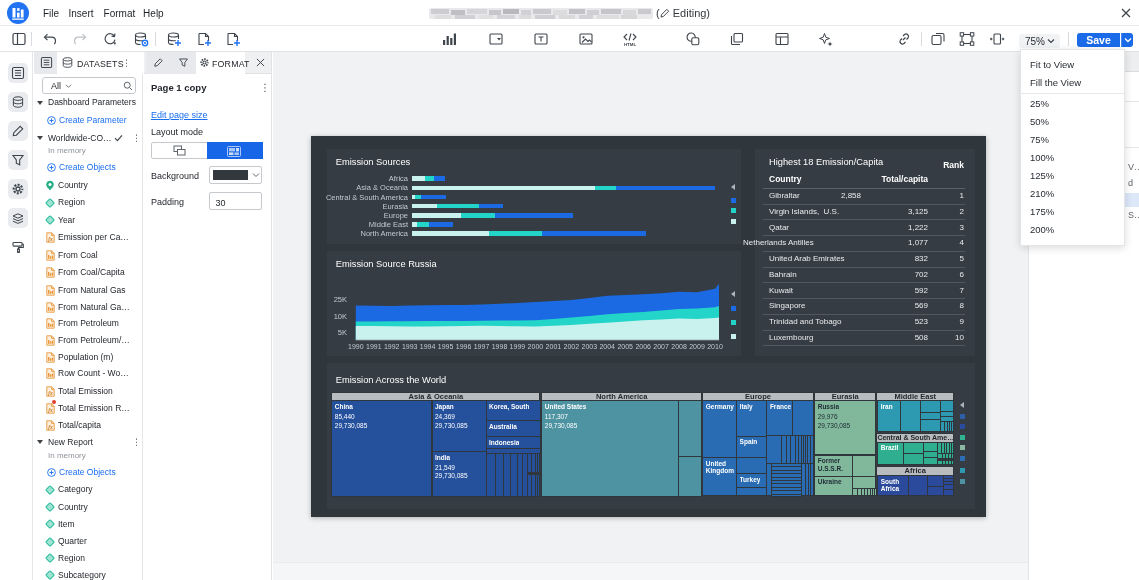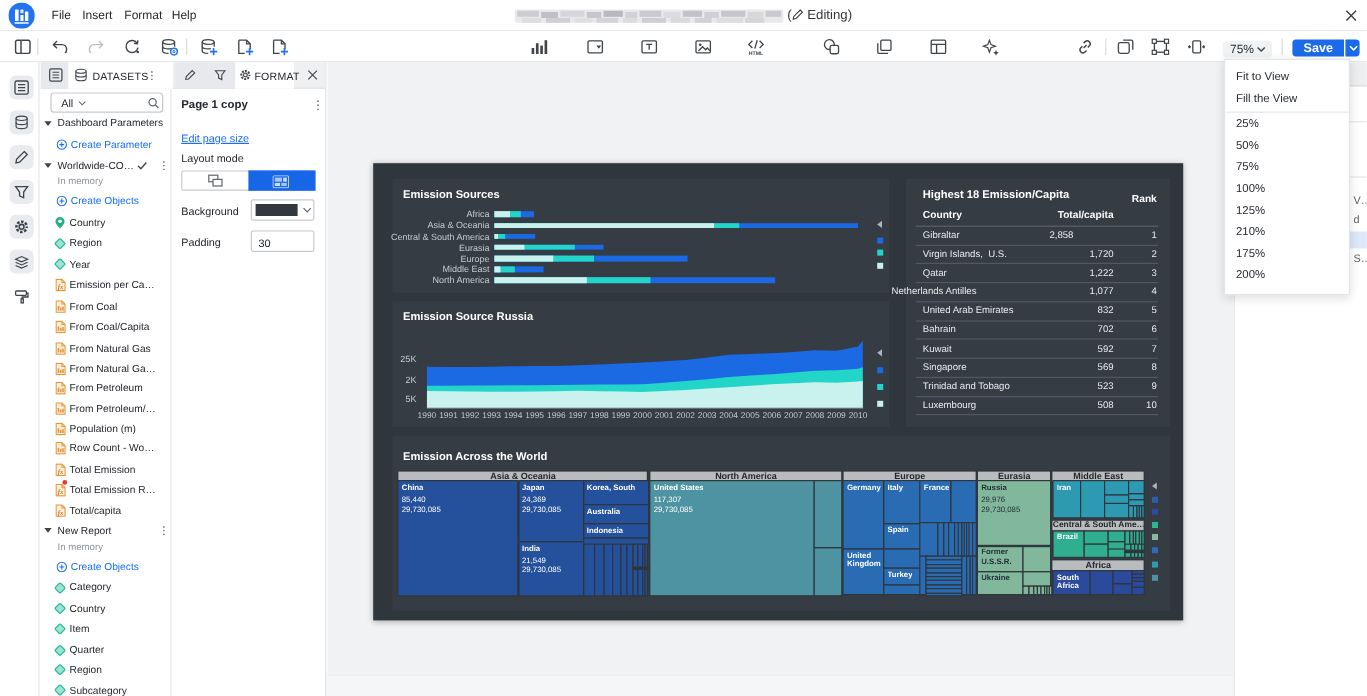--- a/index.html
+++ b/index.html
@@ -25,21 +25,21 @@
 #ftabs { position:absolute; left:0; top:0; width:127px; height:22px; background:#eef0f2; border-bottom:1px solid #dfe1e4; }
 .tab { position:absolute; top:0; height:22px; }
 .tabactive { background:#fff; }
 .treetxt { position:absolute; font-size:8.5px; color:#23272d; white-space:nowrap; }
 .bluelink { color:#1a6ef0; }
 .graytxt { color:#8e949b; font-size:8px; }
 
 #canvas { position:absolute; left:273px; top:52px; width:755px; height:528px; background:#f1f2f3; }
 #page { position:absolute; left:38px; top:84px; width:675px; height:381px; background:#2f363c; box-shadow:0 1px 5px rgba(0,0,0,0.28); }
 .obj { position:absolute; background:#353c43; }
-.objtitle { position:absolute; font-size:9.3px; font-weight:bold; color:#fff; white-space:nowrap; }
+.objtitle { position:absolute; font-size:9.3px; font-weight:normal; color:#fff; white-space:nowrap; }
 
 #rpanel { position:absolute; left:1028px; top:52px; width:111px; height:528px; background:#fff; border-left:1px solid #e2e4e6; }
 
 #zoomdd { position:absolute; left:1020px; top:49px; width:105px; height:197px; background:#fff; border:1px solid #e3e5e7; box-shadow:0 2px 8px rgba(0,0,0,0.14); z-index:50; }
 .zitem { position:absolute; left:9px; font-size:9.5px; color:#272c33; }
 #treemap .abs { box-shadow:0 0 0 1px #2f363c; }
 #treemap .noshadow { box-shadow:none; }
 </style>
 </head>
 <body>
@@ -567,21 +567,21 @@
     </div>
     <div class="objtitle" style="left:24.8px;top:123px">Emission Source Russia</div>
     <div id="areachart">
       <svg class="abs" style="left:0;top:0" width="675" height="381" viewBox="0 0 675 381">
             <polygon points="44.8,204.0 44.8,169.6 62.8,169.8 80.7,169.9 98.7,169.6 116.7,169.2 134.6,169.0 152.6,168.9 170.6,168.4 188.5,167.8 206.5,167.0 224.4,166.1 242.4,165.1 260.4,164.0 278.3,161.9 296.3,159.7 314.3,159.0 332.2,158.3 350.2,157.3 368.2,155.8 386.1,156.2 404.1,152.7 408.0,147.8 408.0,204.0" fill="#1b69e3"></polygon>
             <polygon points="44.8,204.0 44.8,185.4 62.8,185.4 80.7,185.3 98.7,185.2 116.7,185.1 134.6,185.0 152.6,184.9 170.6,184.7 188.5,184.5 206.5,184.4 224.4,184.3 242.4,183.0 260.4,181.5 278.3,180.1 296.3,178.2 314.3,176.9 332.2,175.9 350.2,174.5 368.2,173.0 386.1,172.5 404.1,171.3 408.0,170.0 408.0,204.0" fill="#23d5c8"></polygon>
             <polygon points="44.8,204.0 44.8,189.9 62.8,190.1 80.7,190.3 98.7,190.5 116.7,190.4 134.6,190.2 152.6,190.0 170.6,189.7 188.5,190.0 206.5,190.3 224.4,190.6 242.4,189.8 260.4,188.9 278.3,187.8 296.3,186.7 314.3,185.5 332.2,184.3 350.2,183.4 368.2,182.5 386.1,183.0 404.1,181.9 408.0,181.5 408.0,204.0" fill="#c9f2ee"></polygon>
             <line x1="44.8" y1="204.0" x2="408.3" y2="204.0" stroke="#9aa1a8" stroke-width="0.8"></line>
           </svg>
       <div class="abs" style="left:8px;top:159px;width:28px;font-size:7.5px;color:#c3cad1;text-align:right">25K</div>
-      <div class="abs" style="left:8px;top:176.3px;width:28px;font-size:7.5px;color:#c3cad1;text-align:right">2K</div>
+      <div class="abs" style="left:8px;top:176.3px;width:28px;font-size:7.5px;color:#c3cad1;text-align:right">10K</div>
       <div class="abs" style="left:8px;top:192px;width:28px;font-size:7.5px;color:#c3cad1;text-align:right">5K</div>
       <div class="abs" style="left:33.8px;top:206.5px;width:22px;font-size:7px;color:#c3cad1;text-align:center">1990</div>
       <div class="abs" style="left:51.8px;top:206.5px;width:22px;font-size:7px;color:#c3cad1;text-align:center">1991</div>
       <div class="abs" style="left:69.7px;top:206.5px;width:22px;font-size:7px;color:#c3cad1;text-align:center">1992</div>
       <div class="abs" style="left:87.7px;top:206.5px;width:22px;font-size:7px;color:#c3cad1;text-align:center">1993</div>
       <div class="abs" style="left:105.6px;top:206.5px;width:22px;font-size:7px;color:#c3cad1;text-align:center">1994</div>
       <div class="abs" style="left:123.6px;top:206.5px;width:22px;font-size:7px;color:#c3cad1;text-align:center">1995</div>
       <div class="abs" style="left:141.6px;top:206.5px;width:22px;font-size:7px;color:#c3cad1;text-align:center">1996</div>
       <div class="abs" style="left:159.5px;top:206.5px;width:22px;font-size:7px;color:#c3cad1;text-align:center">1997</div>
       <div class="abs" style="left:177.5px;top:206.5px;width:22px;font-size:7px;color:#c3cad1;text-align:center">1998</div>
@@ -602,25 +602,25 @@
       <div class="abs" style="left:420px;top:184px;width:5px;height:5px;background:#23d5c8"></div>
       <div class="abs" style="left:420px;top:197.5px;width:5px;height:5px;background:#c9f2ee"></div>
     </div>
     <div class="objtitle" style="left:458px;top:21px">Highest 18 Emission/Capita</div>
     <div id="table">
       <div class="abs" style="left:458px;top:38px;font-size:8.5px;font-weight:bold;color:#fff">Country</div>
       <div class="abs" style="left:530px;top:38px;width:87px;font-size:8.5px;font-weight:bold;color:#fff;text-align:right">Total/capita</div>
       <div class="abs" style="left:600px;top:24px;width:53px;font-size:8.5px;font-weight:bold;color:#fff;text-align:right">Rank</div>
       <div class="abs" style="left:452px;top:51.5px;width:202px;height:1px;background:#5a6169"></div>
       <div class="abs" style="left:458px;top:55.0px;font-size:8px;color:#e8ebee;white-space:nowrap">Gibraltar</div>
-      <div class="abs" style="left:530px;top:55.0px;width:87px;font-size:8px;color:#e8ebee;text-align:center">2,858</div>
+      <div class="abs" style="left:530px;top:55.0px;width:87px;font-size:8px;color:#e8ebee;text-align:left">2,858</div>
       <div class="abs" style="left:600px;top:55.0px;width:53px;font-size:8px;color:#e8ebee;text-align:right">1</div>
       <div class="abs" style="left:452px;top:67.6px;width:202px;height:1px;background:#515860"></div>
       <div class="abs" style="left:458px;top:70.8px;font-size:8px;color:#e8ebee;white-space:nowrap">Virgin Islands,&nbsp; U.S.</div>
-      <div class="abs" style="left:530px;top:70.8px;width:87px;font-size:8px;color:#e8ebee;text-align:right">1,720</div>
+      <div class="abs" style="left:530px;top:70.8px;width:87px;font-size:8px;color:#e8ebee;text-align:right">3,125</div>
       <div class="abs" style="left:600px;top:70.8px;width:53px;font-size:8px;color:#e8ebee;text-align:right">2</div>
       <div class="abs" style="left:452px;top:83.3px;width:202px;height:1px;background:#515860"></div>
       <div class="abs" style="left:458px;top:86.5px;font-size:8px;color:#e8ebee;white-space:nowrap">Qatar</div>
       <div class="abs" style="left:530px;top:86.5px;width:87px;font-size:8px;color:#e8ebee;text-align:right">1,222</div>
       <div class="abs" style="left:600px;top:86.5px;width:53px;font-size:8px;color:#e8ebee;text-align:right">3</div>
       <div class="abs" style="left:452px;top:99.1px;width:202px;height:1px;background:#515860"></div>
       <div class="abs" style="left:432px;top:102.2px;font-size:8px;color:#e8ebee;white-space:nowrap">Netherlands Antilles</div>
       <div class="abs" style="left:530px;top:102.2px;width:87px;font-size:8px;color:#e8ebee;text-align:right">1,077</div>
       <div class="abs" style="left:600px;top:102.2px;width:53px;font-size:8px;color:#e8ebee;text-align:right">4</div>
       <div class="abs" style="left:452px;top:114.8px;width:202px;height:1px;background:#515860"></div>

